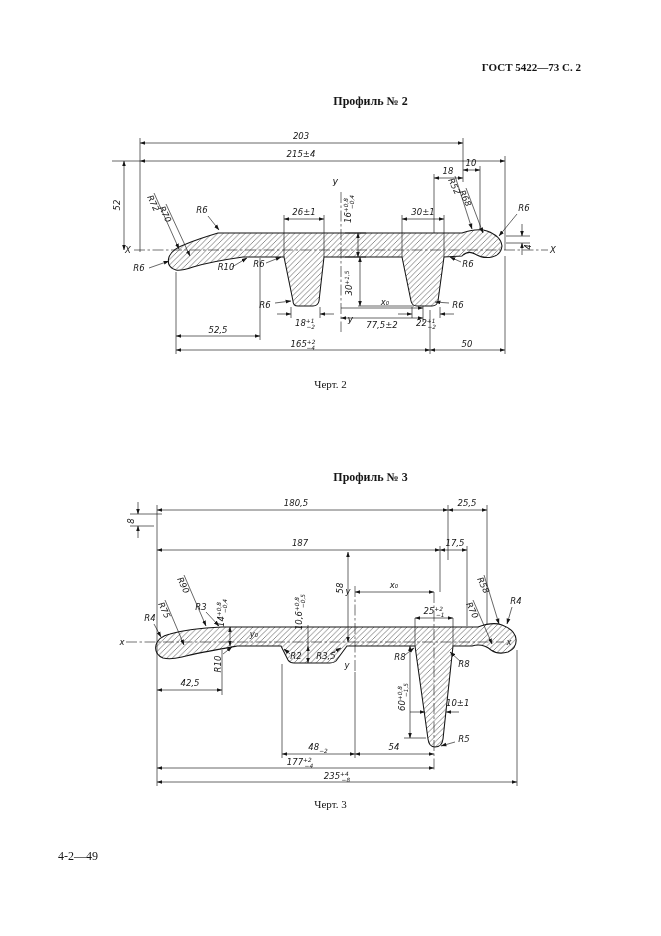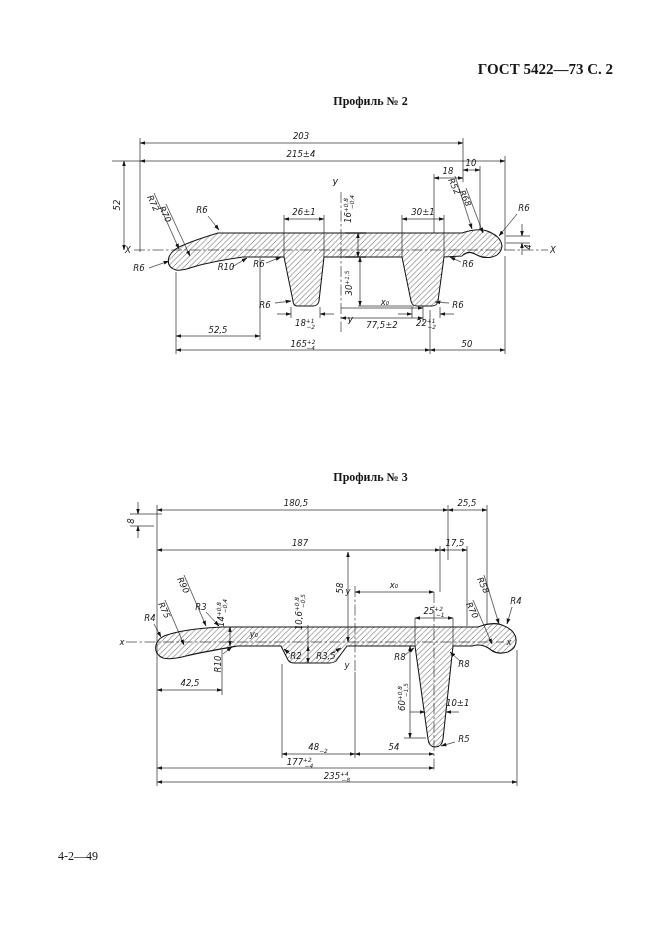--- a/index.html
+++ b/index.html
@@ -1,18 +1,18 @@
 <!DOCTYPE html>
 <html><head>
 <meta charset="utf-8">
 <style>
   html,body{margin:0;padding:0;background:#e8e8e8;}
   .page{position:relative;width:661px;height:936px;background:#ffffff;overflow:hidden;
         font-family:"Liberation Serif",serif;color:#151515;}
-  .hdr{position:absolute;top:61px;right:48px;font-weight:bold;font-size:15px;}
+  .hdr{position:absolute;top:61px;right:80px;font-weight:bold;font-size:11px;}
   .fig-title{position:absolute;left:0;width:100%;text-align:center;font-weight:bold;font-size:12px;padding-left:40px;}
   .fig-caption{position:absolute;left:0;width:100%;text-align:center;font-size:11px;}
   .foot-code{position:absolute;left:58px;top:849px;font-size:12px;}
   .page-num{position:absolute;left:0;top:844px;width:100%;text-align:center;font-size:11.5px;}
   svg{position:absolute;left:0;}
   svg text{font:italic 8.5px "DejaVu Sans",sans-serif;fill:#151515;}
   .tol{font-size:5.8px;}
   .mid{text-anchor:middle;}
   .dl{stroke:#151515;stroke-width:.65;fill:none;}
   .cl{stroke:#151515;stroke-width:.6;fill:none;stroke-dasharray:11 2.5 2.5 2.5;}
@@ -118,20 +118,21 @@
       <text class="mid" x="305" y="326"><tspan>18</tspan><tspan class="tol" dy="-3.4">+1</tspan><tspan class="tol" dx="-8" dy="6.2">−2</tspan></text>
       <text class="mid" x="426" y="326"><tspan>22</tspan><tspan class="tol" dy="-3.4">+1</tspan><tspan class="tol" dx="-8" dy="6.2">−2</tspan></text>
       <text class="mid" x="382" y="328">77,5±2</text>
       <text class="mid" x="385" y="305">x₀</text>
       <text class="mid" x="218" y="333">52,5</text>
       <text class="mid" x="303" y="347"><tspan>165</tspan><tspan class="tol" dy="-3.4">+2</tspan><tspan class="tol" dx="-9" dy="6.2">−4</tspan></text>
       <text class="mid" x="467" y="347">50</text>
     </g>
   </svg>
 
+  <div class="fig-caption" style="top:378px">Черт. 2</div>
 
   <div class="fig-title" style="top:470px">Профиль № 3</div>
 
   <svg style="top:488px" width="661" height="300" viewBox="0 488 661 300">
     <defs>
       <pattern id="h3" patternUnits="userSpaceOnUse" width="5.5" height="5.5">
         <path d="M0 5.5 L5.5 0" stroke="#333" stroke-width="0.55"></path>
       </pattern>
       <marker id="a3" viewBox="0 0 10 8" refX="9.5" refY="4" markerWidth="9" markerHeight="7" orient="auto-start-reverse">
         <path d="M0 0.6 L10 4 L0 7.4 Z" fill="#151515"></path>
@@ -222,16 +223,17 @@
       <text class="mid" x="405" y="697" transform="rotate(-90 405 697)"><tspan>60</tspan><tspan class="tol" dy="-3.4">+0,8</tspan><tspan class="tol" dx="-11" dy="6.2">−1,5</tspan></text>
       <text x="446" y="706">10±1</text>
       <text class="mid" x="464" y="742">R5</text>
       <text class="mid" x="318" y="750"><tspan>48</tspan><tspan class="tol" dy="2.8">−2</tspan></text>
       <text class="mid" x="394" y="750">54</text>
       <text class="mid" x="300" y="765"><tspan>177</tspan><tspan class="tol" dy="-3.4">+2</tspan><tspan class="tol" dx="-7" dy="6.2">−4</tspan></text>
       <text class="mid" x="337" y="779"><tspan>235</tspan><tspan class="tol" dy="-3.4">+4</tspan><tspan class="tol" dx="-7" dy="6.2">−8</tspan></text>
     </g>
   </svg>
 
+  <div class="fig-caption" style="top:798px">Черт. 3</div>
 
   <div class="foot-code">4-2—49</div>
 
 </div>
 
 </body></html>

